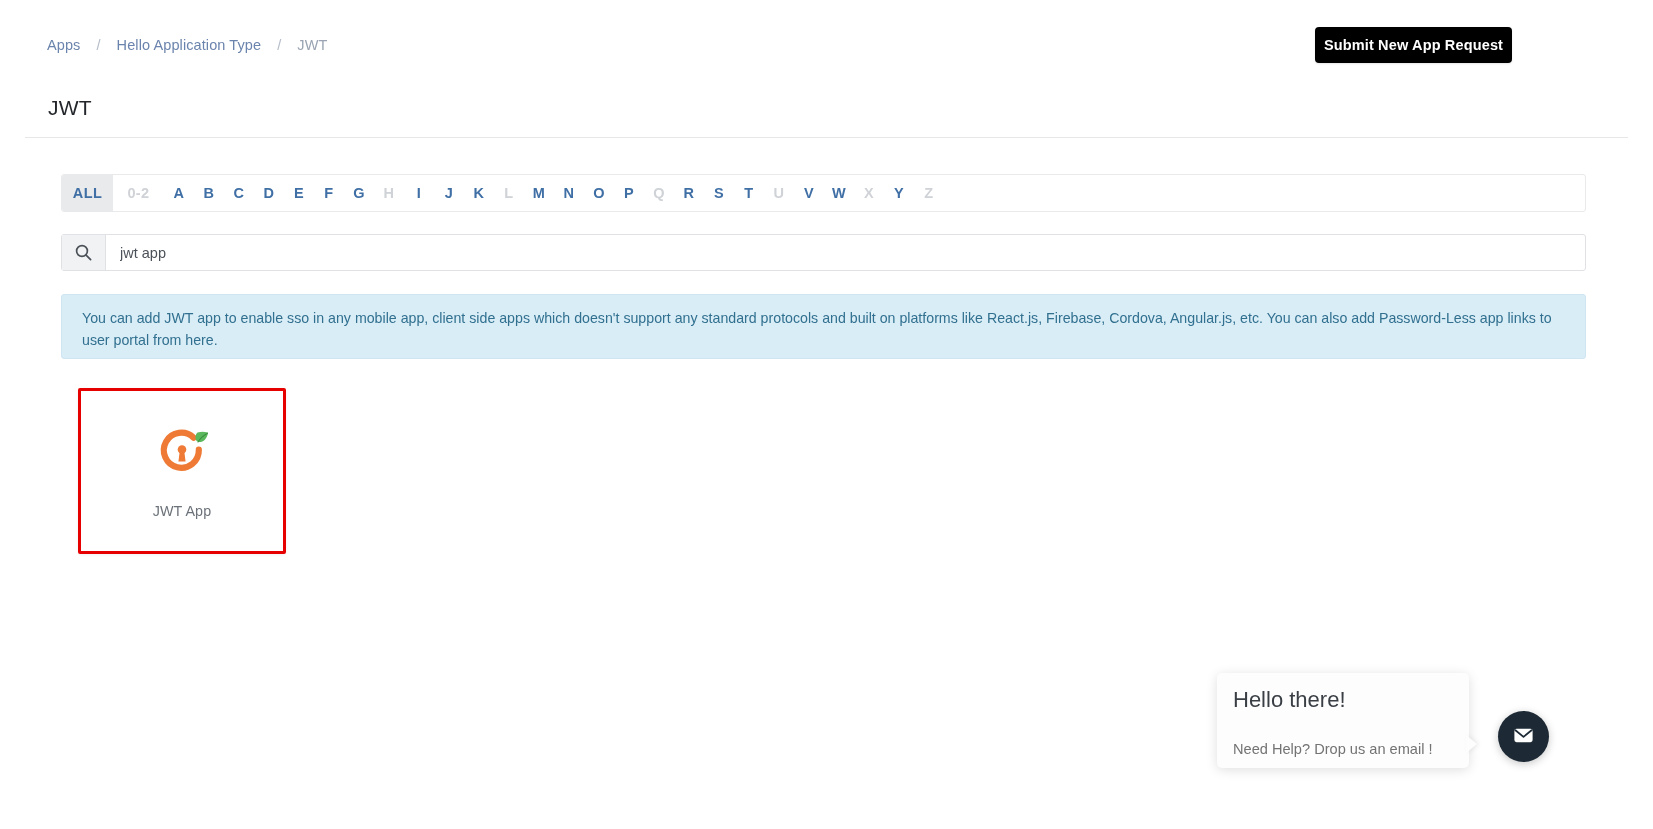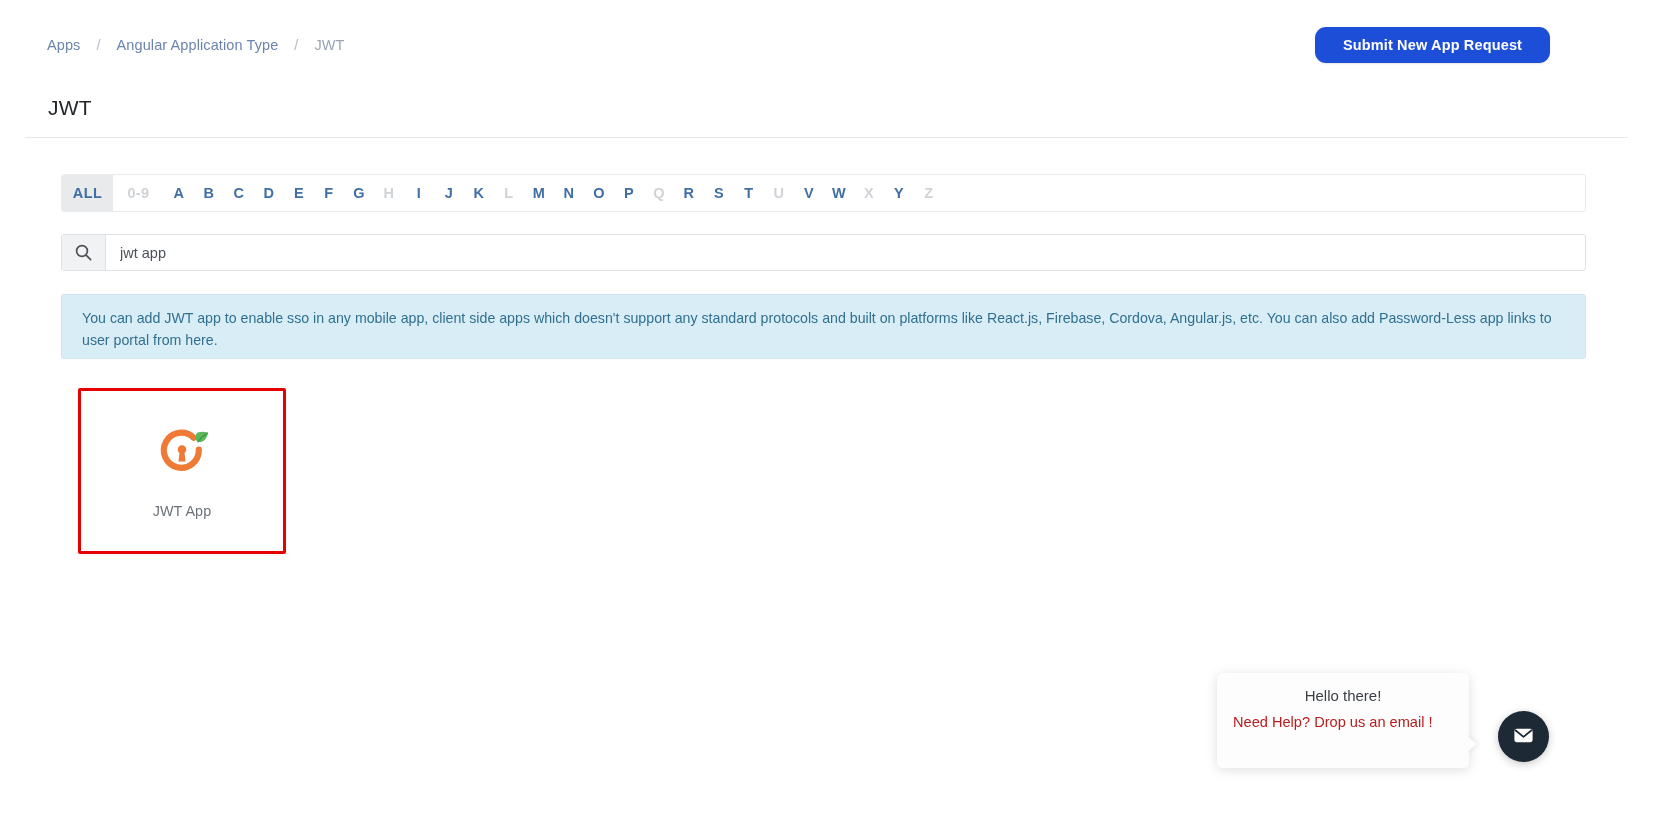--- a/index.html
+++ b/index.html
@@ -24,23 +24,23 @@
   .crumb-link { color: #6b84ad; text-decoration: none; cursor: pointer; }
   .crumb-sep { color: #b4bcc8; margin: 0 8px; }
   .crumb-current { color: #9aa4b2; }
 
   .page-title {
     position: absolute; left: 48px; top: 82px;
     font-size: 21px; color: #23272b; font-weight: 400; letter-spacing: .2px;
   }
   .submit-btn {
     position: absolute; left: 1315px; top: 27px;
-    width: 235px; height: 36px;
-    background: #1d4ed8; color: #fff;
-    border: none; border-radius: 11px;
+    width: 197px; height: 36px;
+    background: #000000; color: #fff;
+    border: none; border-radius: 4px;
     font-family: "Liberation Sans", sans-serif;
     font-size: 14.5px; font-weight: 600; letter-spacing: .15px;
     cursor: pointer;
     display: flex; align-items: center; justify-content: center;
     box-shadow: 0 1px 2px rgba(0,0,0,.10);
   }
 
   .header-divider {
     position: absolute; left: 25px; top: 137px; width: 1603px; height: 1px;
     background: #e6e7e9;
@@ -127,57 +127,57 @@
     cursor: pointer;
   }
   .chat-tail {
     position: absolute; left: 1466px; top: 735px;
     width: 0; height: 0;
     border-top: 9px solid transparent;
     border-bottom: 9px solid transparent;
     border-left: 11px solid #fdfdfd;
     filter: drop-shadow(2px 0 2px rgba(0,0,0,.07));
   }
-  .chat-title { font-size: 15px; color: #3a3f45; margin-bottom: 10px; text-align: center; }
-  .chat-sub { font-size: 14.6px; color: #b91c1c; }
+  .chat-title { font-size: 22px; color: #3a3f45; margin-bottom: 28px; }
+  .chat-sub { font-size: 14.6px; color: #737373; }
 
   .chat-fab {
     position: absolute; left: 1498px; top: 711px;
     width: 51px; height: 51px; border-radius: 50%;
     background: #1d2a35;
     display: flex; align-items: center; justify-content: center;
     cursor: pointer; border: none;
     box-shadow: 0 2px 8px rgba(0,0,0,.22);
   }
 </style>
 </head>
 <body>
 
 <div class="page">
 
   <div class="topbar">
 
     <div class="breadcrumb">
       <a class="crumb-link">Apps</a>
       <span class="crumb-sep">/</span>
-      <a class="crumb-link">Angular Application Type</a>
+      <a class="crumb-link">Hello Application Type</a>
       <span class="crumb-sep">/</span>
       <span class="crumb-current">JWT</span>
     </div>
 
     <h1 class="page-title">JWT</h1>
 
     <button class="submit-btn">Submit New App Request</button>
   </div>
 
   <div class="header-divider"></div>
 
   <div class="alpha-bar">
     <div class="alpha-item wide active">ALL</div>
-    <div class="alpha-item wide disabled">0-9</div>
+    <div class="alpha-item wide disabled">0-2</div>
     <div class="alpha-item">A</div>
     <div class="alpha-item">B</div>
     <div class="alpha-item">C</div>
     <div class="alpha-item">D</div>
     <div class="alpha-item">E</div>
     <div class="alpha-item">F</div>
     <div class="alpha-item">G</div>
     <div class="alpha-item disabled">H</div>
     <div class="alpha-item">I</div>
     <div class="alpha-item">J</div>

